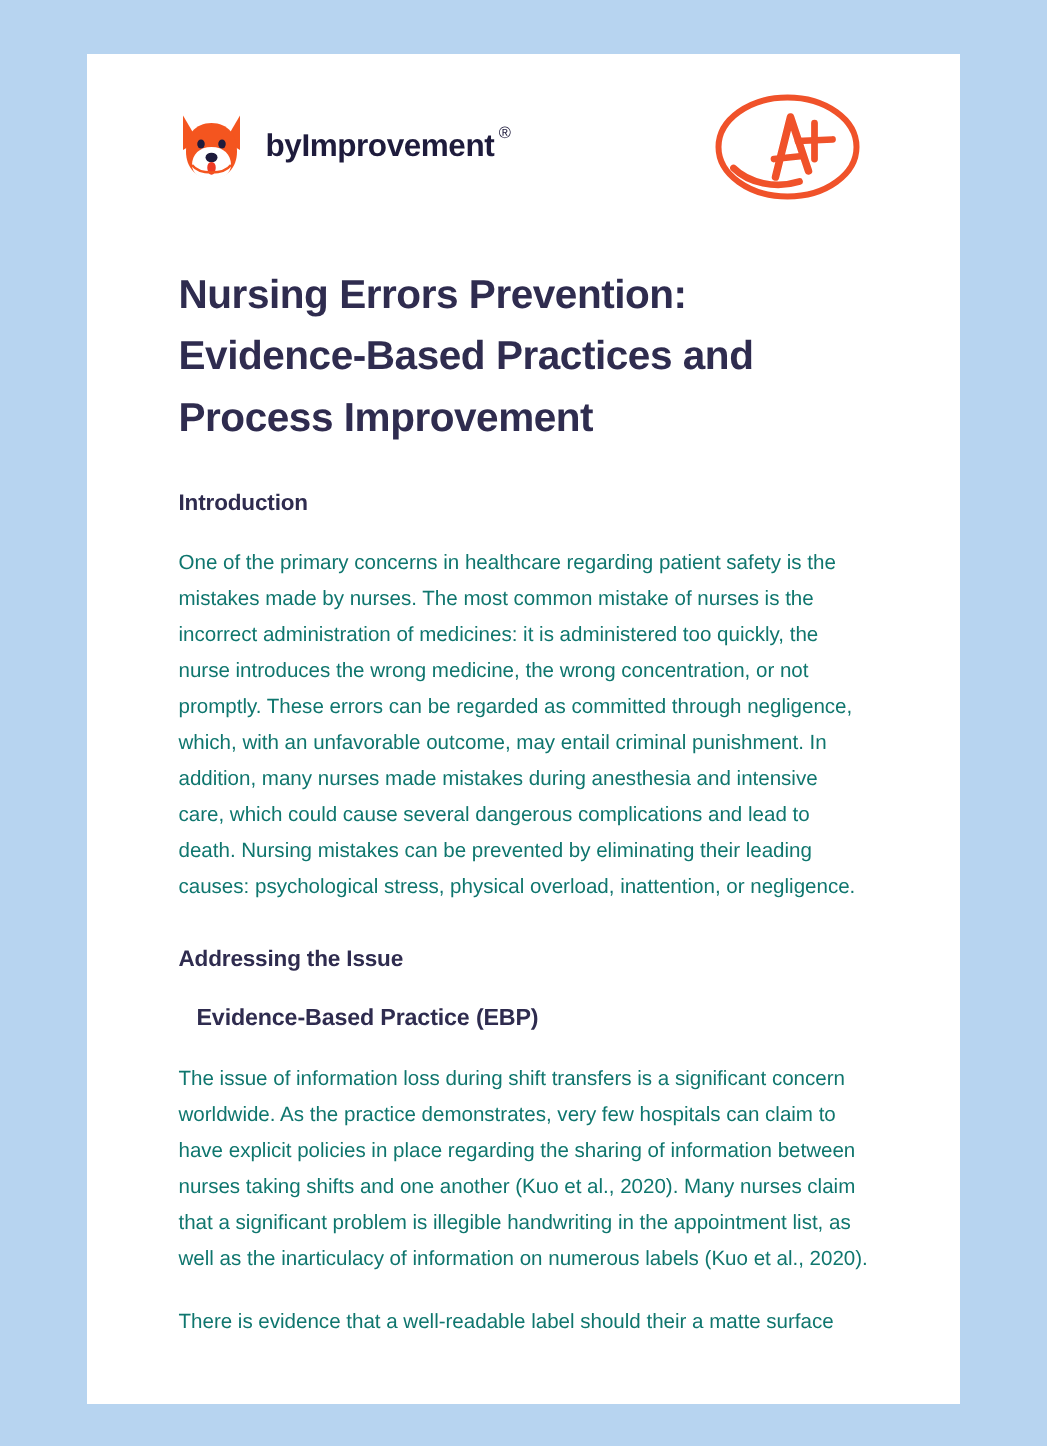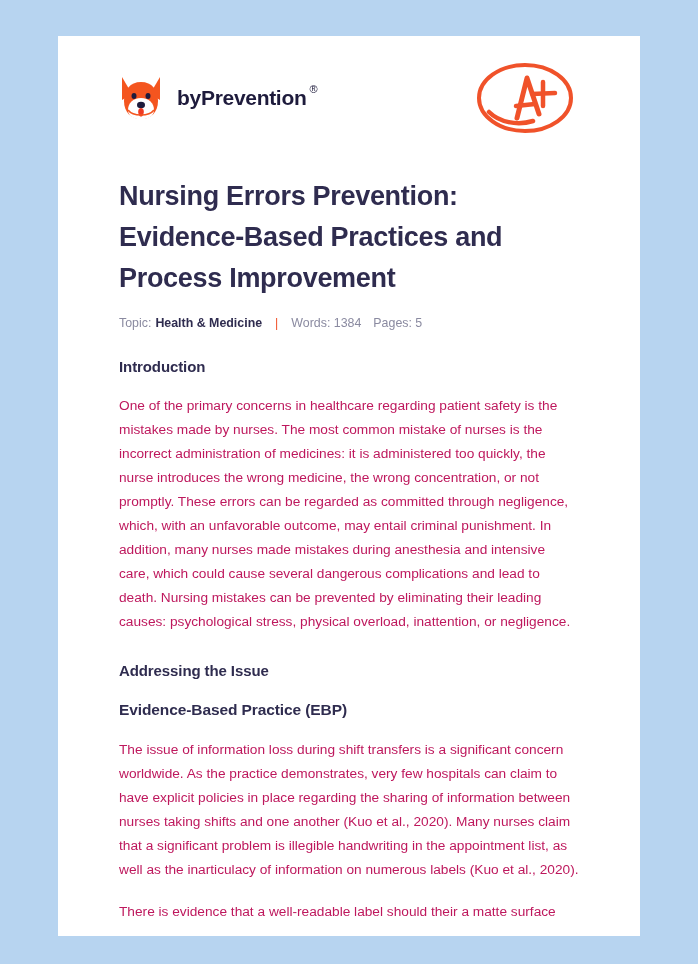--- a/index.html
+++ b/index.html
@@ -112,27 +112,27 @@
     font-size: 15px;
     font-weight: bold;
     color: #2f2c4f;
     margin: 28px 0 0 0;
     letter-spacing: -0.1px;
   }
   .section-h3 {
     font-size: 15.5px;
     font-weight: bold;
     color: #2f2c4f;
-    margin: 22px 0 0 0;
+    margin: 22px 0 0 12px;
     letter-spacing: -0.1px;
   }
   .body-p {
     font-size: 13.7px;
     line-height: 24px;
-    color: #be185d;
+    color: #0f766e;
     margin: 18px 0 0 0;
     text-align: left;
   }
   .body-p.first-after-heading { margin-top: 19px; }
 </style>
 </head>
 <body>
 
 <div class="page-sheet">
   <div class="sheet-inner">
@@ -146,44 +146,37 @@
           <path d="M22 8 C33 8 39 16 39 27 C39 38 32 45 22 45 C12 45 5 38 5 27 C5 16 11 8 22 8 Z" fill="#f4551f"></path>
           <path d="M22 24 C30 24 35 29 35 36 C35 42 29 45.5 22 45.5 C15 45.5 9 42 9 36 C9 29 14 24 22 24 Z" fill="#ffffff"></path>
           <ellipse cx="15" cy="22" rx="2.5" ry="3" fill="#1e1b3c"></ellipse>
           <ellipse cx="29" cy="22" rx="2.5" ry="3" fill="#1e1b3c"></ellipse>
           <ellipse cx="22" cy="31" rx="4" ry="3.2" fill="#1e1b3c"></ellipse>
           <path d="M22 34 C19 34 18.5 38 20 41 C21 43 23 43 24 41 C25.5 38 25 34 22 34 Z" fill="#ef3b24"></path>
           <path d="M9 36 C12 40 16 41 22 41 C28 41 32 40 35 36" fill="none" stroke="#f4551f" stroke-width="1.6"></path>
         </svg>
         <div class="brand-text">
           <span>by </span>
-          <span>Prevention</span>
+          <span>Improvement</span>
           <span class="brand-reg">®</span>
         </div>
       </div>
 
       <svg class="grade-badge" viewBox="0 0 108 84">
         <ellipse cx="54" cy="42" rx="46" ry="33" fill="none" stroke="#f0522a" stroke-width="4"></ellipse>
         <path d="M18 56 C28 66 46 70 62 65" fill="none" stroke="#f0522a" stroke-width="4.5" stroke-linecap="round"></path>
         <path d="M46 62 L56 22 L68 58" fill="none" stroke="#f0522a" stroke-width="5" stroke-linecap="round" stroke-linejoin="round"></path>
         <path d="M45 50 L64 48" fill="none" stroke="#f0522a" stroke-width="4.5" stroke-linecap="round"></path>
         <path d="M72 26 L72 50" fill="none" stroke="#f0522a" stroke-width="4.5" stroke-linecap="round"></path>
         <path d="M61 38 L84 37" fill="none" stroke="#f0522a" stroke-width="4.5" stroke-linecap="round"></path>
       </svg>
     </div>
 
     <h1 class="doc-title">Nursing Errors Prevention: Evidence-Based Practices and Process Improvement</h1>
 
-    <div class="doc-meta">
-      <span class="meta-label">Topic:</span>
-      <span class="meta-topic">Health &amp; Medicine</span>
-      <span class="meta-sep">|</span>
-      <span class="meta-words">Words: 1384</span>
-      <span class="meta-pages">Pages: 5</span>
-    </div>
 
     <div>
 
       <h2 class="section-h2">Introduction</h2>
       <p class="body-p first-after-heading">One of the primary concerns in healthcare regarding patient safety is the mistakes made by nurses. The most common mistake of nurses is the incorrect administration of medicines: it is administered too quickly, the nurse introduces the wrong medicine, the wrong concentration, or not promptly. These errors can be regarded as committed through negligence, which, with an unfavorable outcome, may entail criminal punishment. In addition, many nurses made mistakes during anesthesia and intensive care, which could cause several dangerous complications and lead to death. Nursing mistakes can be prevented by eliminating their leading causes: psychological stress, physical overload, inattention, or negligence.</p>
 
       <h2 class="section-h2">Addressing the Issue</h2>
 
       <h3 class="section-h3">Evidence-Based Practice (EBP)</h3>
       <p class="body-p first-after-heading">The issue of information loss during shift transfers is a significant concern worldwide. As the practice demonstrates, very few hospitals can claim to have explicit policies in place regarding the sharing of information between nurses taking shifts and one another (Kuo et al., 2020). Many nurses claim that a significant problem is illegible handwriting in the appointment list, as well as the inarticulacy of information on numerous labels (Kuo et al., 2020).</p>

